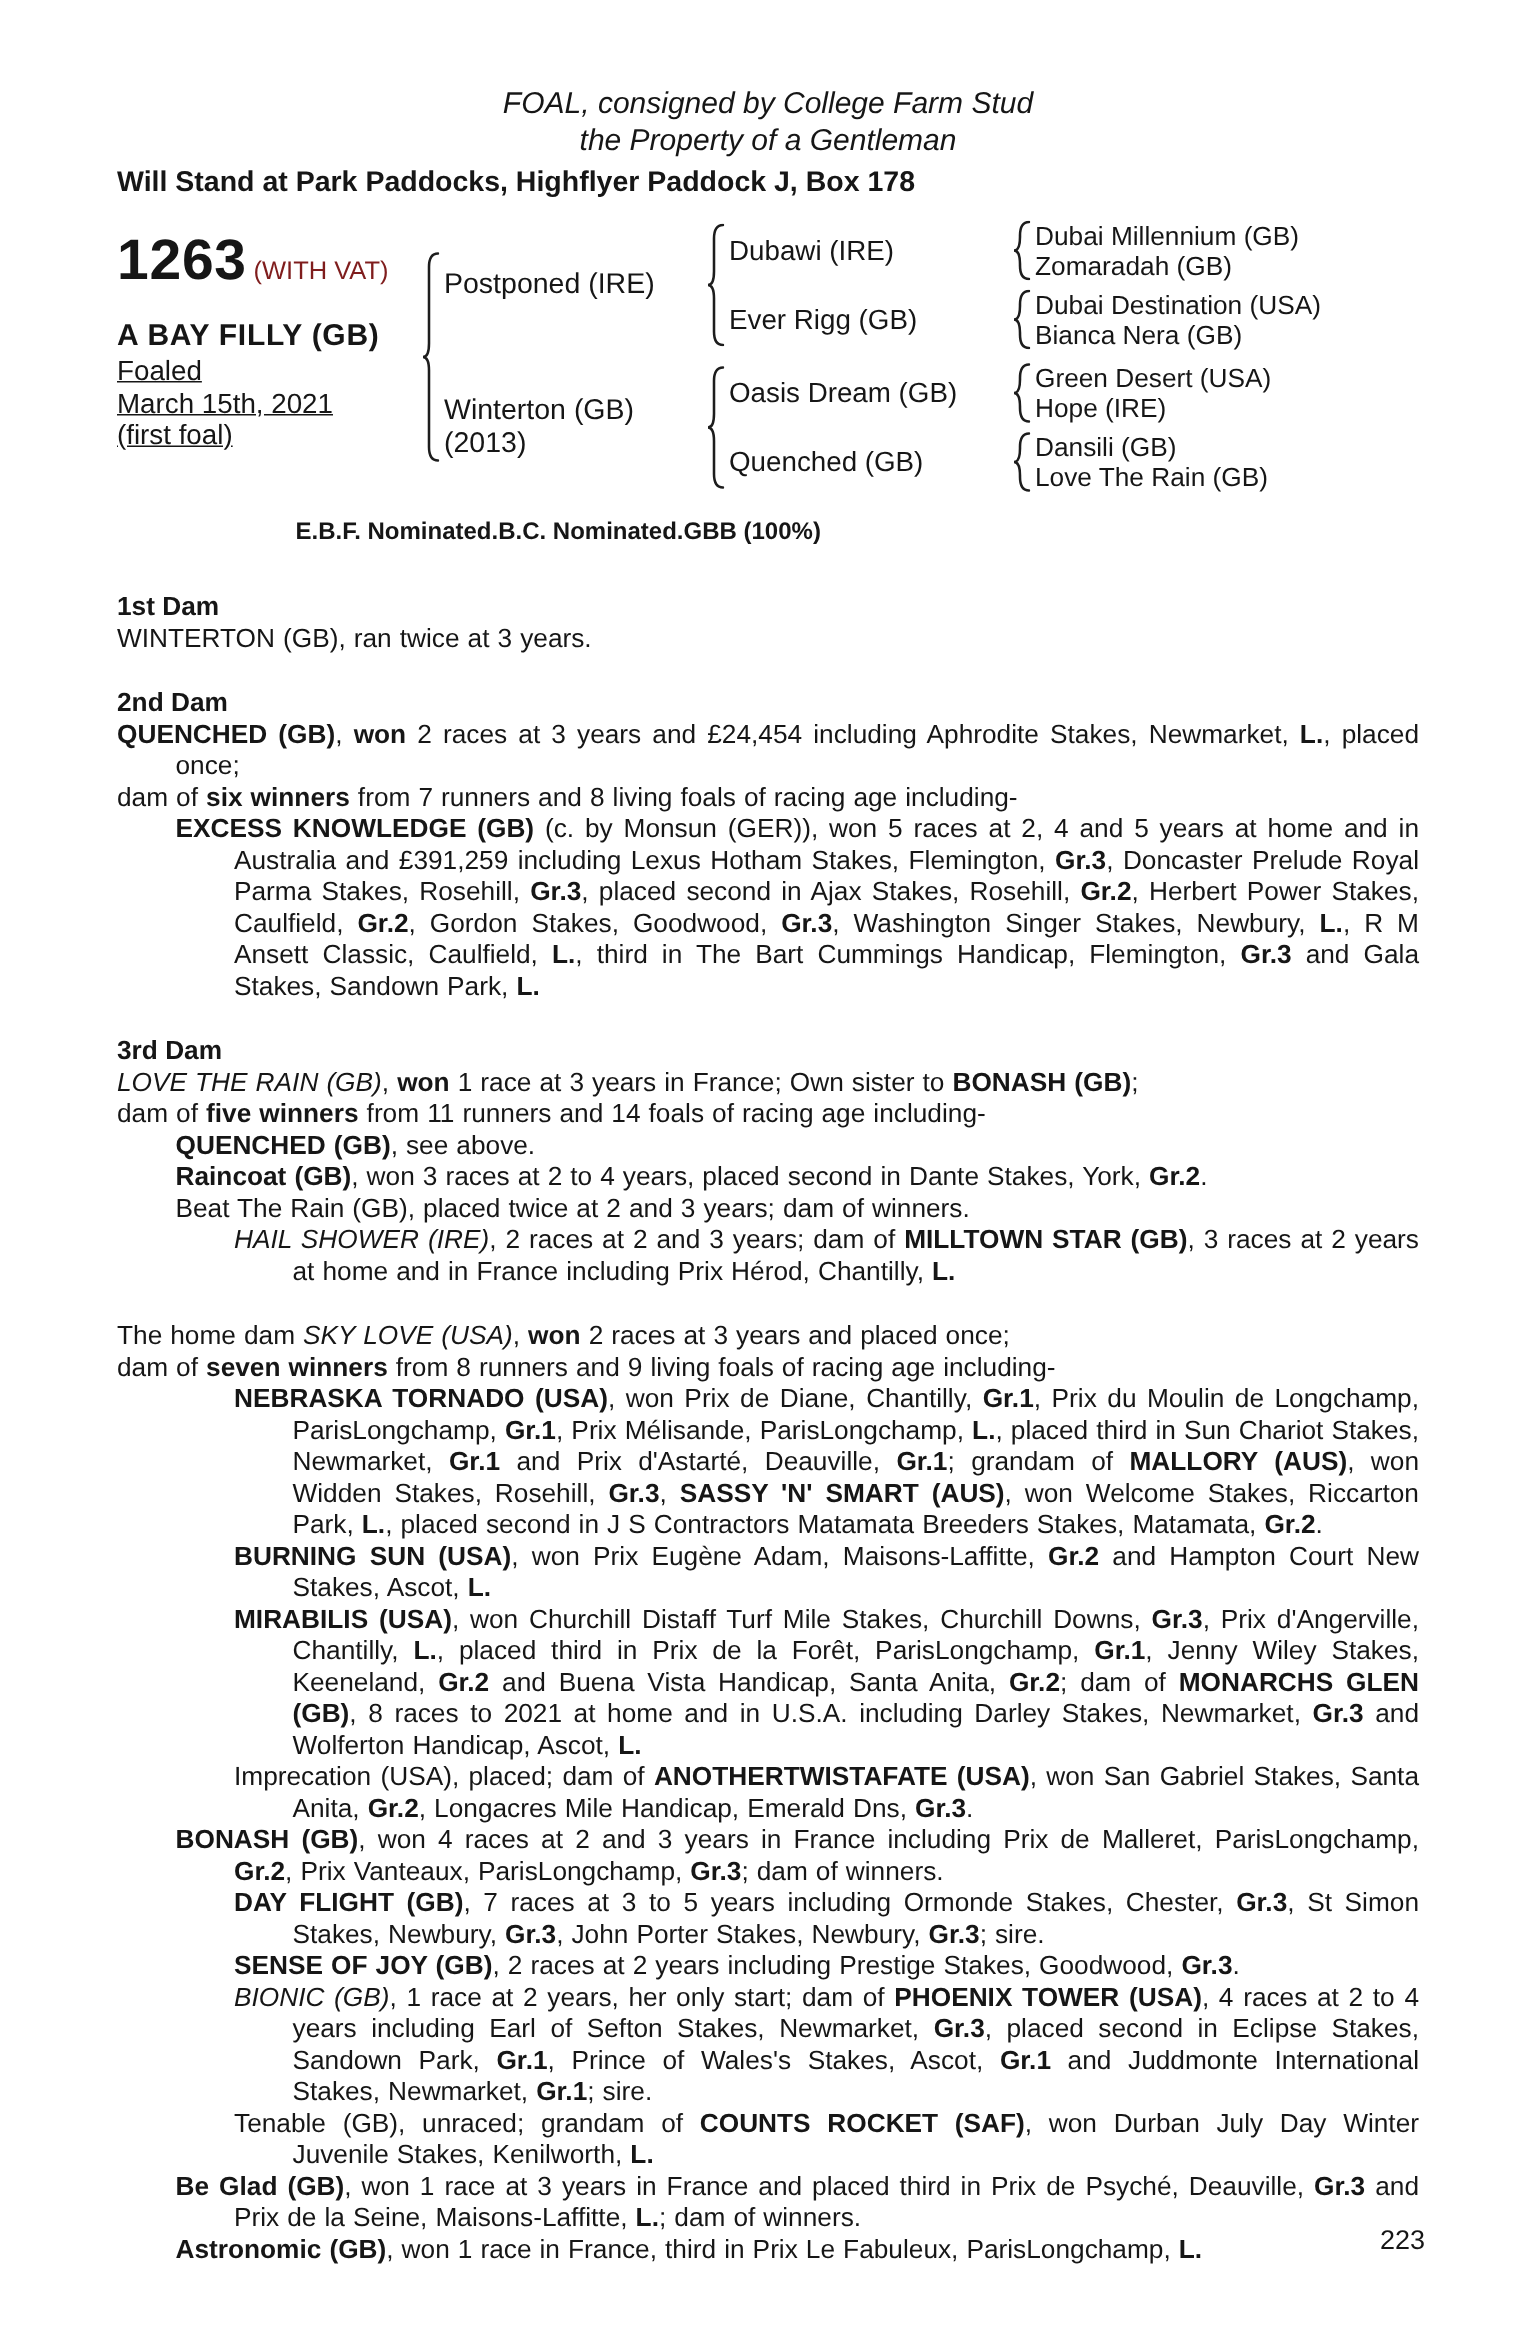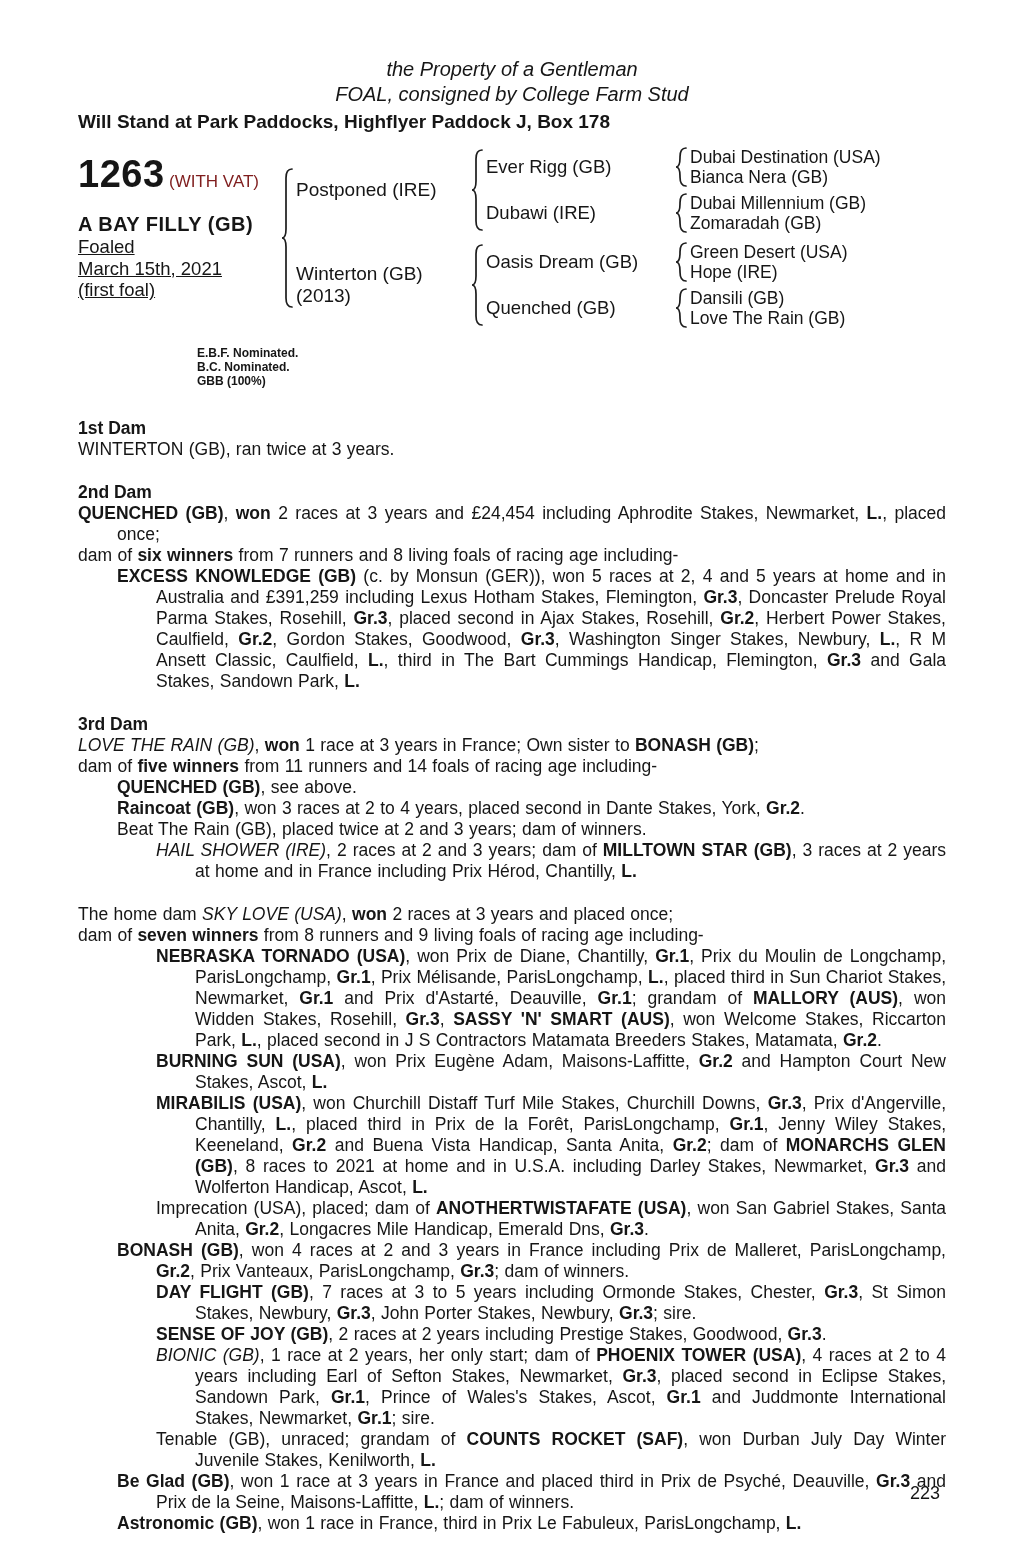--- a/index.html
+++ b/index.html
@@ -28,45 +28,45 @@
   .gen1-unit + .gen1-unit { margin-top:9px; }
   .g1-block { width:172px; flex:none; font-size:19px; line-height:22px; }
   .gen2-col { display:flex; flex-direction:column; }
   .gen2-unit { display:flex; align-items:center; }
   .gen2-unit + .gen2-unit { margin-top:6px; }
   .g2 { width:186px; flex:none; font-size:18.5px; }
   .ggp { font-size:17.5px; line-height:20px; white-space:nowrap; }
 
   
   .noms { display:flex; justify-content:flex-start; margin:18px 78px 0;
-          padding:0 136px 0 119px; font-weight:bold; font-size:12px;flex-direction:column; }
+          padding:0 136px 0 119px; font-weight:bold; font-size:16px; }
 
   
   .sections { margin:0 78px; }
   .section { margin-top:22px; }
   .section:first-child { margin-top:30px; }
   .sec-heading { font-weight:bold; font-size:17.5px; line-height:21px; }
   .para { text-align:justify; font-size:17.5px; line-height:21px; word-spacing:.5px; }
   .ind0 { padding-left:39px;  text-indent:-39px; }
   .ind1 { padding-left:78px;  text-indent:-39px; }
   .ind2 { padding-left:117px; text-indent:-39px; }
   .run-r { }
   .run-b { font-weight:bold; }
   .run-i { font-style:italic; }
 
-  .page-number { position:absolute; right:84px; bottom:54px; font-size:18px; }
+  .page-number { position:absolute; right:74px; bottom:54px; font-size:18px; }
 </style>
 </head>
 <body>
 
 <div class="page">
 
   <div class="header">
+    <div class="h-italic">FOAL, consigned by College Farm Stud</div>
     <div class="h-italic">the Property of a Gentleman</div>
-    <div class="h-italic">FOAL, consigned by College Farm Stud</div>
   </div>
   <div class="h-stand">Will Stand at Park Paddocks, Highflyer Paddock J, Box 178</div>
 
   <div class="pedigree">
     <div class="lot-col">
       <div class="lot-line">
         <span class="lot-num">1263</span>
         <span class="vat">(WITH VAT)</span>
       </div>
       <div class="lot-desc">A BAY FILLY (GB)</div>
@@ -85,41 +85,41 @@
 
       <div class="gen1-unit">
         <div class="g1-block">Postponed (IRE)</div>
         <span class="brace">
             <svg width="12" height="82">
               <path d="M 11 1 Q 5 1 5 10 L 5 32 Q 5 41 1 41 Q 5 41 5 50 L 5 72 Q 5 81 11 81" fill="none" stroke="#1d1d1d" stroke-width="1.7" stroke-linecap="round"></path>
             </svg>
           </span>
         <div class="gen2-col">
           <div class="gen2-unit">
+            <div class="g2">Dubawi (IRE)</div>
+            <span class="brace">
+                <svg width="12" height="40">
+                  <path d="M 11 1 Q 5 1 5 10 L 5 11 Q 5 20 1 20 Q 5 20 5 29 L 5 30 Q 5 39 11 39" fill="none" stroke="#1d1d1d" stroke-width="1.7" stroke-linecap="round"></path>
+                </svg>
+              </span>
+            <div class="ggp">
+              <div>Dubai Millennium (GB)</div>
+              <div>Zomaradah (GB)</div>
+            </div>
+          </div>
+          <div class="gen2-unit">
             <div class="g2">Ever Rigg (GB)</div>
             <span class="brace">
                 <svg width="12" height="40">
                   <path d="M 11 1 Q 5 1 5 10 L 5 11 Q 5 20 1 20 Q 5 20 5 29 L 5 30 Q 5 39 11 39" fill="none" stroke="#1d1d1d" stroke-width="1.7" stroke-linecap="round"></path>
                 </svg>
               </span>
             <div class="ggp">
               <div>Dubai Destination (USA)</div>
               <div>Bianca Nera (GB)</div>
-            </div>
-          </div>
-          <div class="gen2-unit">
-            <div class="g2">Dubawi (IRE)</div>
-            <span class="brace">
-                <svg width="12" height="40">
-                  <path d="M 11 1 Q 5 1 5 10 L 5 11 Q 5 20 1 20 Q 5 20 5 29 L 5 30 Q 5 39 11 39" fill="none" stroke="#1d1d1d" stroke-width="1.7" stroke-linecap="round"></path>
-                </svg>
-              </span>
-            <div class="ggp">
-              <div>Dubai Millennium (GB)</div>
-              <div>Zomaradah (GB)</div>
             </div>
           </div>
         </div>
       </div>
 
       <div class="gen1-unit">
         <div class="g1-block">
           <div>Winterton (GB)</div>
           <div>(2013)</div>
         </div>

